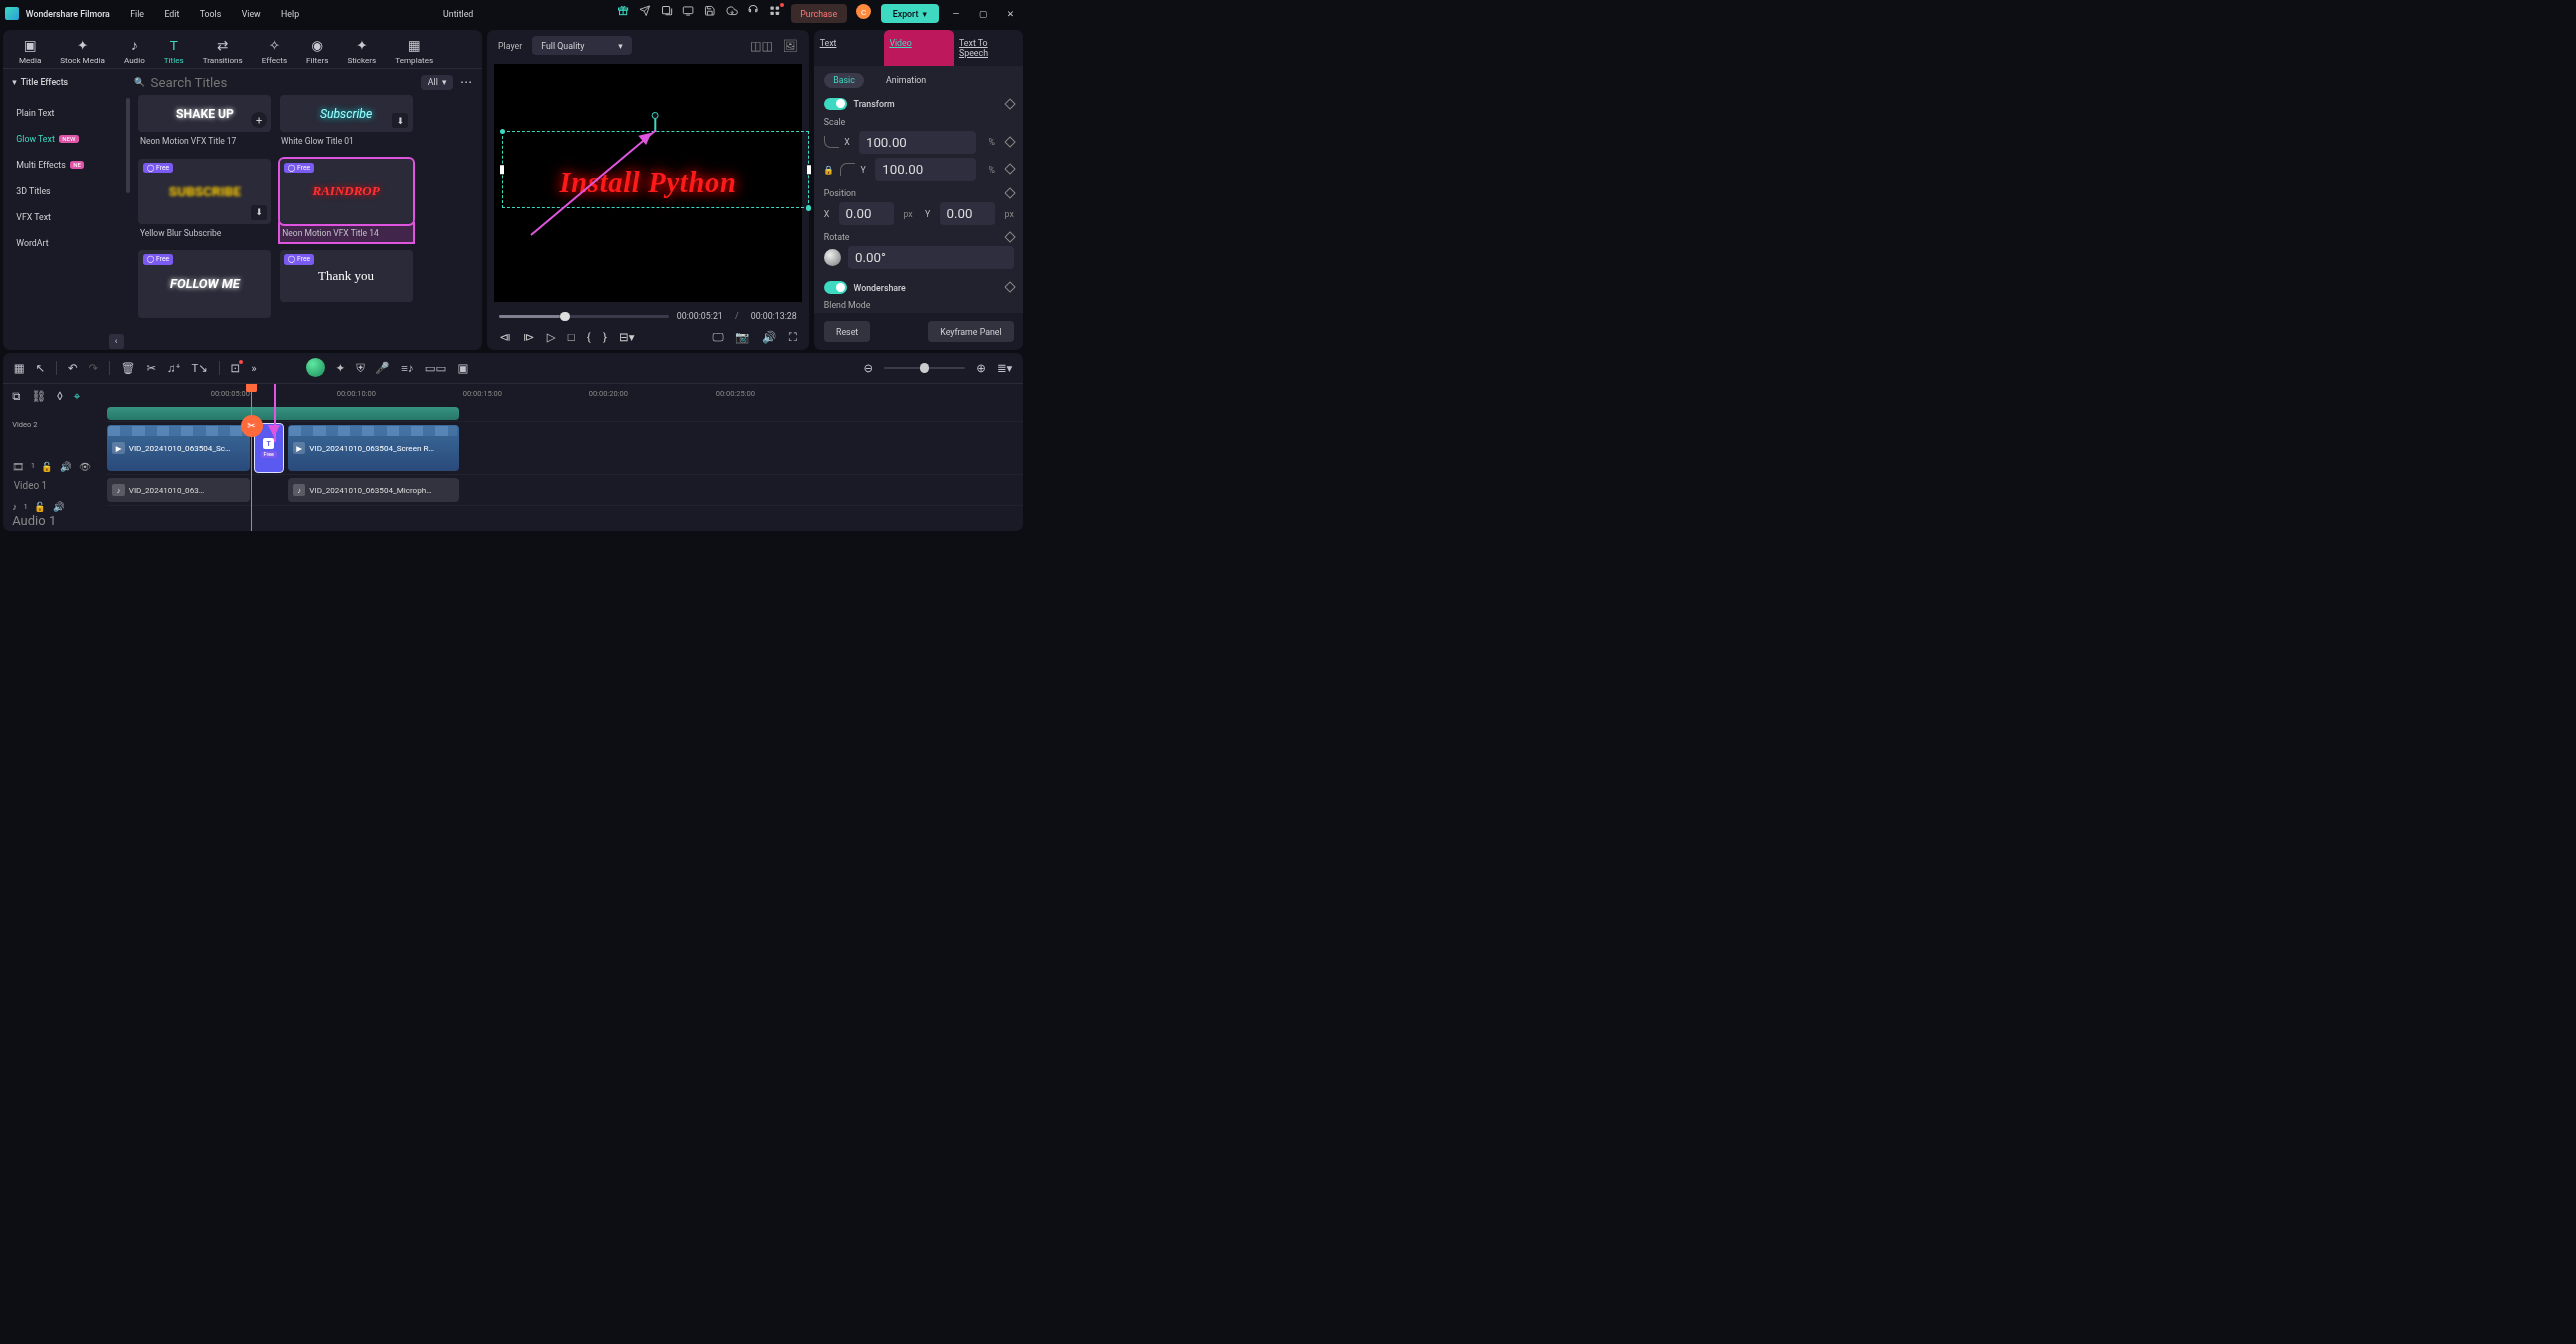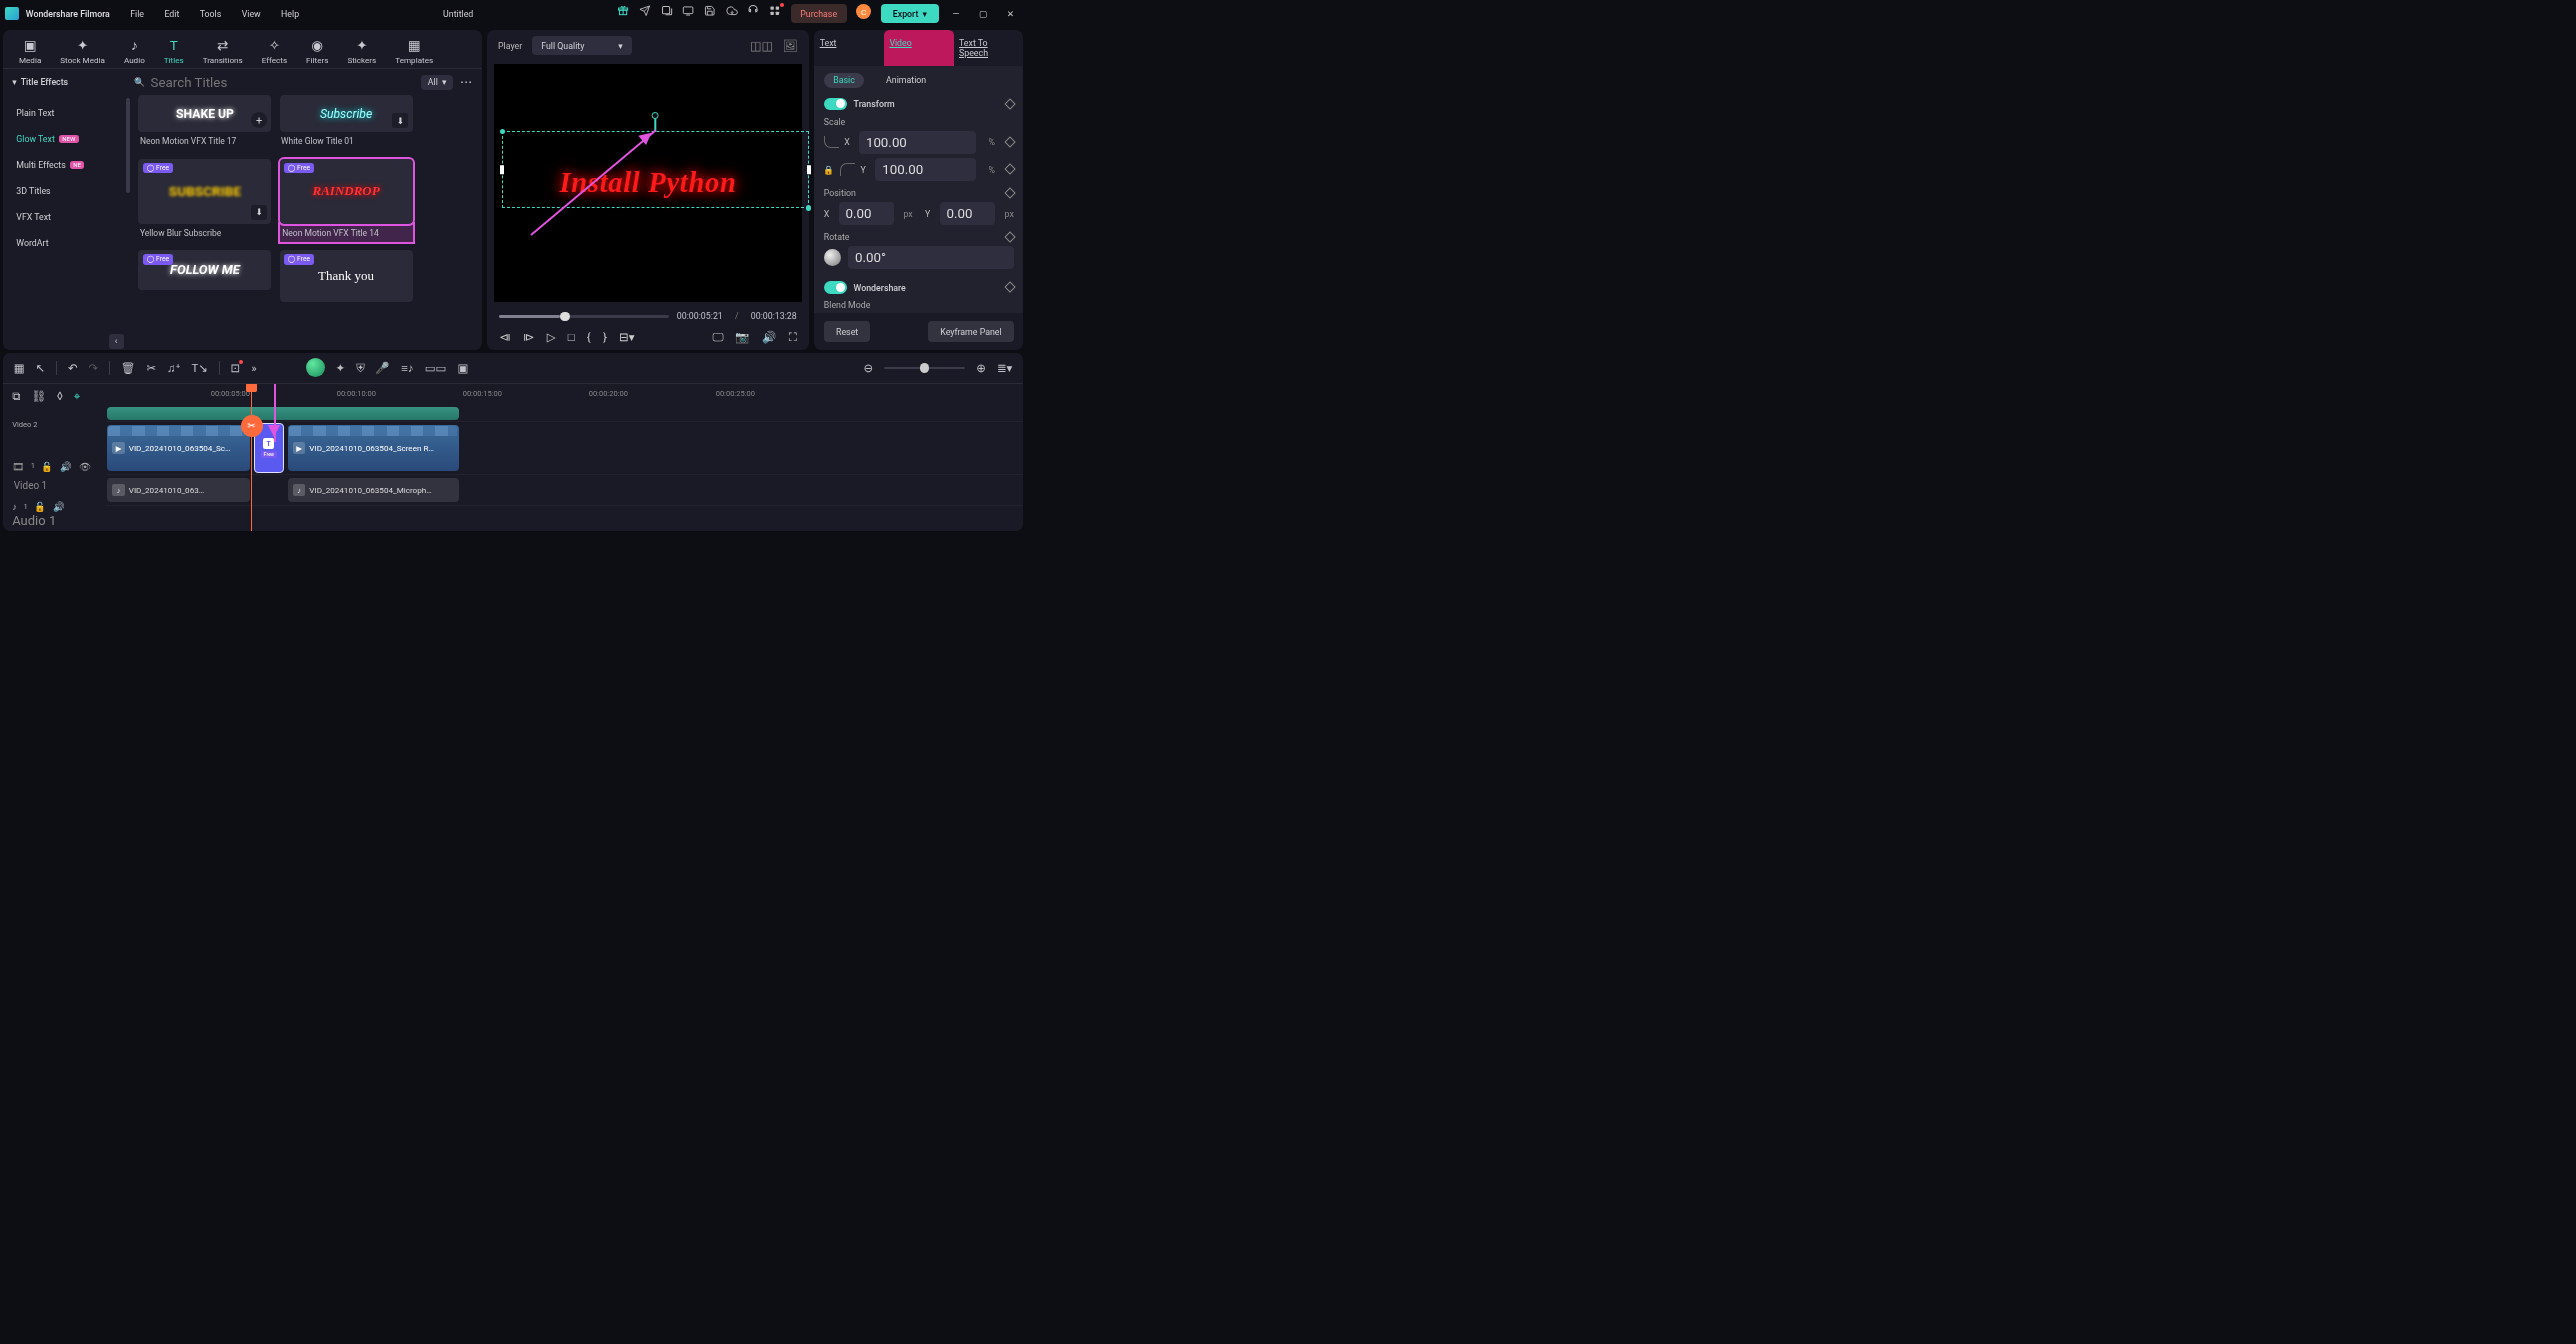--- a/index.html
+++ b/index.html
@@ -343,21 +343,21 @@
           <div class="card-label">Yellow Blur Subscribe</div>
         </div>
         <div class="card selected">
           <div class="thumb">
               <span class="free-badge">◯ Free</span>
               <span style="color:#ff3333;font-weight:bold;font-style:italic;text-shadow:0 0 6.8px #f00;font-size:13px;font-family:Georgia">RAINDROP</span>
             </div>
           <div class="card-label">Neon Motion VFX Title 14</div>
         </div>
         <div class="card">
-          <div class="thumb" style="height:40px">
+          <div class="thumb" style="height:68px">
               <span class="free-badge">◯ Free</span>
               <span style="color:#fff;font-weight:bold;font-style:italic;text-shadow:0 0 5.4px #fff;font-size:13px">FOLLOW ME</span>
             </div>
         </div>
         <div class="card">
           <div class="thumb" style="height:52px">
               <span class="free-badge">◯ Free</span>
               <span style="color:#fff;font-family:cursive;font-size:13px">Thank you</span>
             </div>
         </div>

